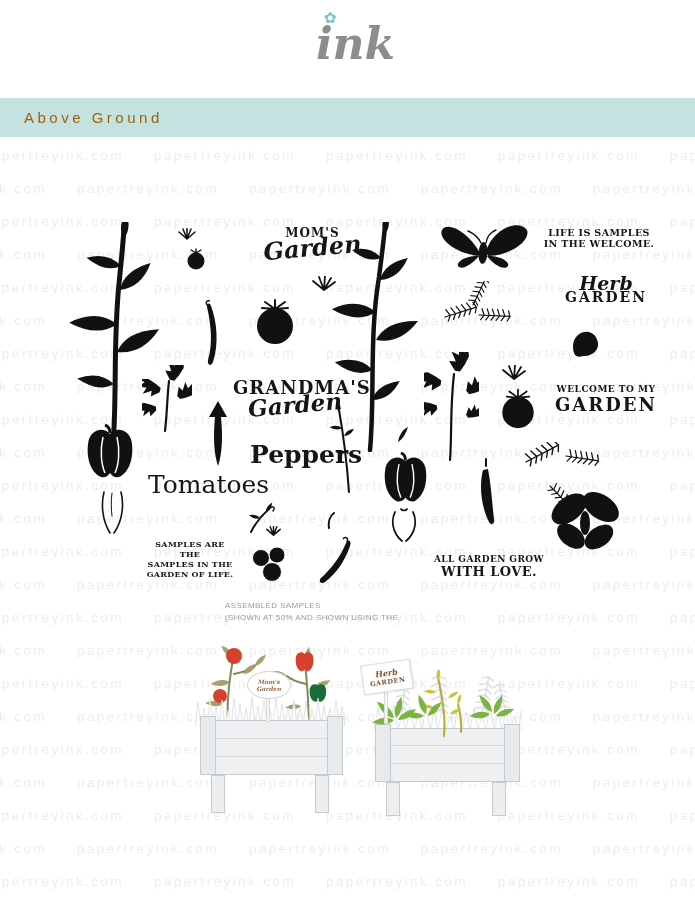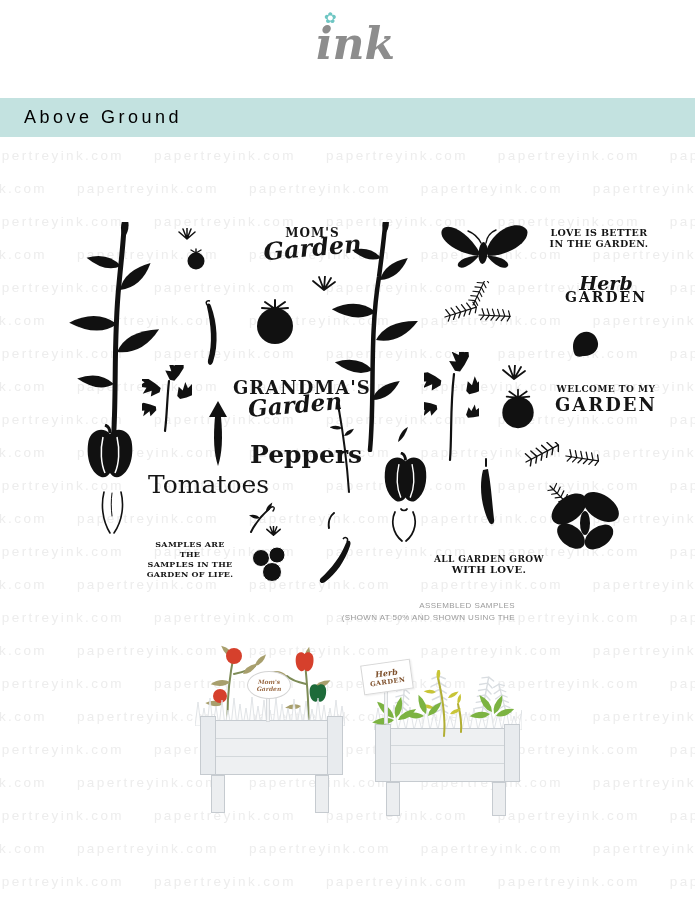--- a/index.html
+++ b/index.html
@@ -6,31 +6,31 @@
   .sheet{position:relative;width:695px;height:900px;background:#fff;overflow:hidden;
          font-family:"Liberation Sans",sans-serif;}
   
   .logo{position:absolute;top:18px;left:0;width:100%;text-align:center;color:#8d8d8d;z-index:3;}
   .logo-serif{font-family:"DejaVu Serif",serif;font-size:46px;font-weight:400;letter-spacing:3px;}
   .logo-script-wrap{position:relative;display:inline-block;margin-left:16px;}
   .logo-script{font-family:"DejaVu Serif",serif;font-style:italic;font-weight:600;font-size:44px;}
   .logo-flower{position:absolute;top:-9px;left:8px;font-size:15px;color:#6ec6c3;font-style:normal;}
   .banner{position:absolute;top:98px;left:0;right:0;height:39px;background:#c3e2e0;
           display:flex;align-items:center;justify-content:space-between;padding:0 24px;z-index:3;}
-  .banner span{font-size:18px;letter-spacing:3.5px;color:#000000;}
+  .banner span{font-size:15px;letter-spacing:3.5px;color:#a16207;}
   
   .wm-layer{position:absolute;top:0;left:0;right:0;bottom:0;z-index:0;overflow:hidden;}
   .wm-row{position:absolute;white-space:nowrap;font-size:13.5px;letter-spacing:2.4px;color:#ededed;}
   .wm-row span{margin-right:30px;}
   
   .st{position:absolute;z-index:2;}
   .stamp-text{color:#151515;text-align:center;font-family:"DejaVu Serif",serif;z-index:2;position:absolute;}
   .caps-line{font-weight:700;}
   .script{font-style:italic;font-weight:600;}
-  .note{position:absolute;z-index:2;text-align:right;color:#9b9b9b;font-size:8px;
+  .note{position:absolute;z-index:2;text-align:left;color:#9b9b9b;font-size:8px;
         letter-spacing:.4px;line-height:1.45;text-transform:uppercase;}
   
   .planter{position:absolute;z-index:2;}
   .pbox{position:absolute;background:#eef0f2;border:1px solid #c6cbd0;box-sizing:border-box;}
   .pslat{position:absolute;left:0;right:0;border-bottom:1px solid #d3d8db;}
   .ppost{position:absolute;background:#e8ebee;border:1px solid #c6cbd0;box-sizing:border-box;}
   .pleg{position:absolute;background:#eceef0;border:1px solid #c6cbd0;box-sizing:border-box;}
   .dot{position:absolute;width:2px;height:2px;border-radius:50%;background:#c0c5c9;}
   .sign-oval{position:absolute;background:#fff;border:1px solid #d4d4d4;border-radius:50%;
              display:flex;flex-direction:column;align-items:center;justify-content:center;
@@ -175,22 +175,22 @@
         <path d="M47,34 C54,43 64,49 68,44 C70,39 58,33 47,34 Z"></path>
         <ellipse cx="43" cy="31" rx="4.5" ry="11" transform="rotate(4 43 31)"></ellipse>
       </g>
       <g stroke="#111" stroke-width="1.4" fill="none" stroke-linecap="round">
           <path d="M41,21 C38,15 33,11 28,9 M46,21 C47,14 51,10 56,8"></path>
         </g>
     </svg>
   </div>
 
   <div class="stamp-text" style="left:535px;top:227px;width:128px">
-    <div class="caps-line" style="font-size:9.5px;letter-spacing:.4px">LOVE IS BETTER</div>
-    <div class="caps-line" style="font-size:9.5px;letter-spacing:.4px">IN THE GARDEN.</div>
+    <div class="caps-line" style="font-size:9.5px;letter-spacing:.4px">LIFE IS SAMPLES</div>
+    <div class="caps-line" style="font-size:9.5px;letter-spacing:.4px">IN THE WELCOME.</div>
   </div>
 
   <div class="st" style="left:443px;top:281px">
     <svg viewBox="0 0 72 46" width="72" height="46">
       <g stroke="#111">
         <use href="#ros" transform="translate(30,24) rotate(-55) scale(0.8)"></use>
         <use href="#ros" transform="translate(2,36) rotate(-8) scale(0.9)"></use>
         <use href="#ros" transform="translate(36,34) rotate(12) scale(0.85)"></use>
       </g>
     </svg>
@@ -375,21 +375,21 @@
   </div>
 
   <div class="stamp-text" style="left:146px;top:539px;width:88px">
     <div class="caps-line" style="font-size:8px;letter-spacing:.3px">SAMPLES ARE THE</div>
     <div class="caps-line" style="font-size:8px;letter-spacing:.3px">SAMPLES IN THE</div>
     <div class="caps-line" style="font-size:8px;letter-spacing:.3px">GARDEN OF LIFE.</div>
   </div>
 
   <div class="stamp-text" style="left:430px;top:554px;width:118px">
     <div class="caps-line" style="font-size:9px;letter-spacing:.4px">ALL GARDEN GROW</div>
-    <div class="caps-line" style="font-size:10px;letter-spacing:.4px">WITH LOVE.</div>
+    <div class="caps-line" style="font-size:13px;letter-spacing:.4px">WITH LOVE.</div>
   </div>
 
   <div class="st" style="left:522px;top:442px">
     <svg viewBox="0 0 80 60" width="80" height="60">
       <g stroke="#111">
         <use href="#ros" transform="translate(4,20) rotate(-18)"></use>
         <use href="#ros" transform="translate(44,14) rotate(18) scale(0.9)"></use>
         <use href="#ros" transform="translate(28,44) rotate(55) scale(0.85)"></use>
       </g>
     </svg>

